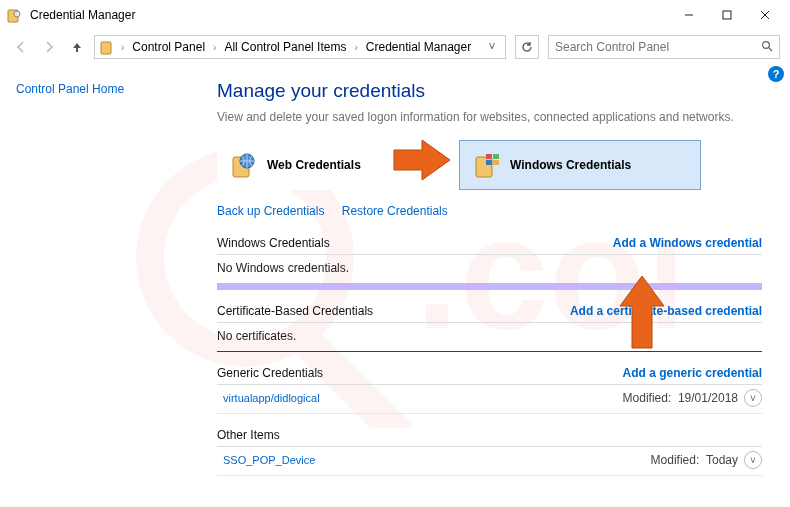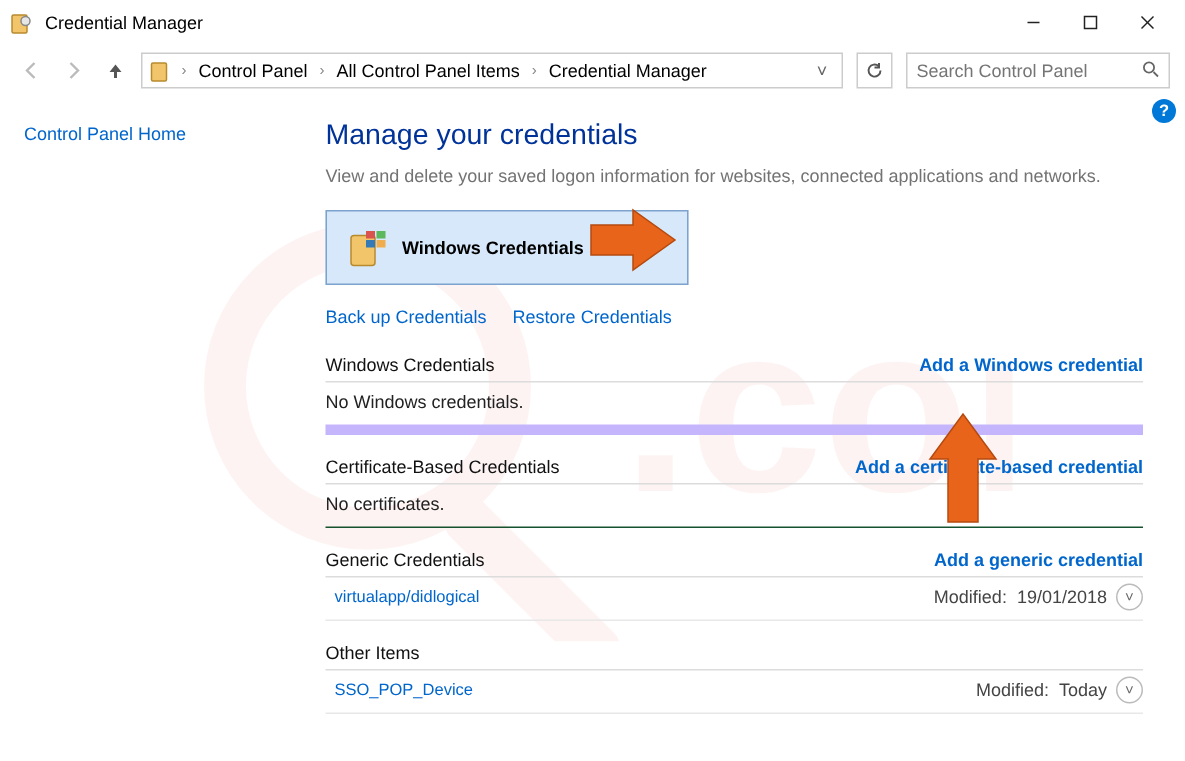--- a/index.html
+++ b/index.html
@@ -16,21 +16,21 @@
   
   .navbar { height: 34px; display: flex; align-items: center; padding: 0 10px; gap: 6px; border-bottom: 0; }
   .nav-arrow { width: 22px; height: 22px; display:flex; align-items:center; justify-content:center; color:#bbb; }
   .nav-arrow.enabled { color:#555; }
   .crumb-wrap { flex: 1; height: 24px; border: 1px solid #ccc; display: flex; align-items: center; padding: 0 4px; gap: 2px; overflow:hidden; }
   .crumb-wrap .sep { color:#888; padding:0 4px; font-size:10px; }
   .crumb { color:#000; font-size:12px; white-space:nowrap; padding: 2px 2px; }
   .crumb-icon { width:16px; height:16px; display:inline-flex; align-items:center; justify-content:center; }
   .addr-dd { width:18px; color:#666; display:flex; align-items:center; justify-content:center; }
   .refresh { width:24px; height:24px; border:1px solid #ccc; margin-left:3px; display:flex; align-items:center; justify-content:center; color:#555;}
-  .searchbox { width: 176px; height:24px; border:1px solid #ccc; margin-left:3px; display:flex; align-items:center; padding: 0 6px; color:#777; position:relative; }
+  .searchbox { width: 232px; height:24px; border:1px solid #ccc; margin-left:3px; display:flex; align-items:center; padding: 0 6px; color:#777; position:relative; }
   .searchbox input { border:none; outline:none; width:100%; font-size:12px; color:#555; background:transparent; }
   .searchbox .sicon { position:absolute; right:6px; color:#666; }
 
   
   .body { display:flex; height: calc(100% - 64px); }
   .sidebar { width: 195px; padding: 18px 16px; }
   .sidebar a { color:#0066cc; text-decoration:none; font-size:12px; }
 
   .main { flex:1; padding: 16px 28px 10px 22px; position:relative; overflow:hidden; }
   .main h1 { color:#003399; font-weight:400; font-size:19px; margin-bottom:8px; }
@@ -160,20 +160,30 @@
     <a href="#">Control Panel Home</a>
   </div>
 
   <div class="main">
     <div class="help-badge">?</div>
 
     <h1>Manage your credentials</h1>
     <p class="desc">View and delete your saved logon information for websites, connected applications and networks.</p>
 
     <div class="cred-tabs">
+      <div class="cred-tab">
+        <span class="cticon">
+          <svg viewBox="0 0 28 28">
+              <rect x="4" y="6" width="16" height="20" rx="2" fill="#f2c56b" stroke="#b88a2e"></rect>
+              <circle cx="18" cy="10" r="7" fill="#4a90d9" stroke="#27547c"></circle>
+              <path d="M11 10h14M18 3v14M13 5c3 3 3 7 0 10M23 5c-3 3-3 7 0 10" stroke="#cfe5f6" stroke-width="0.8" fill="none"></path>
+            </svg>
+        </span>
+        <span>Web Credentials</span>
+      </div>
       <div class="cred-tab selected">
         <span class="cticon">
           <svg viewBox="0 0 28 28">
               <rect x="4" y="6" width="16" height="20" rx="2" fill="#f2c56b" stroke="#b88a2e"></rect>
               <rect x="14" y="3" width="6" height="5" fill="#d9534f"></rect>
               <rect x="21" y="3" width="6" height="5" fill="#5cb85c"></rect>
               <rect x="14" y="9" width="6" height="5" fill="#337ab7"></rect>
               <rect x="21" y="9" width="6" height="5" fill="#f0ad4e"></rect>
             </svg>
         </span>

